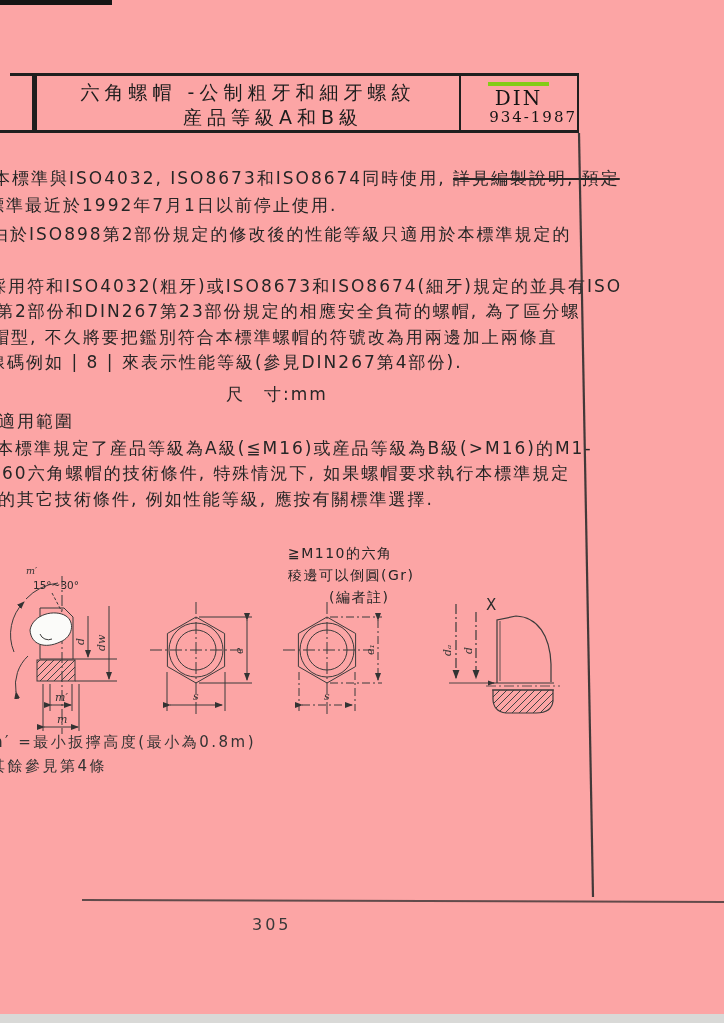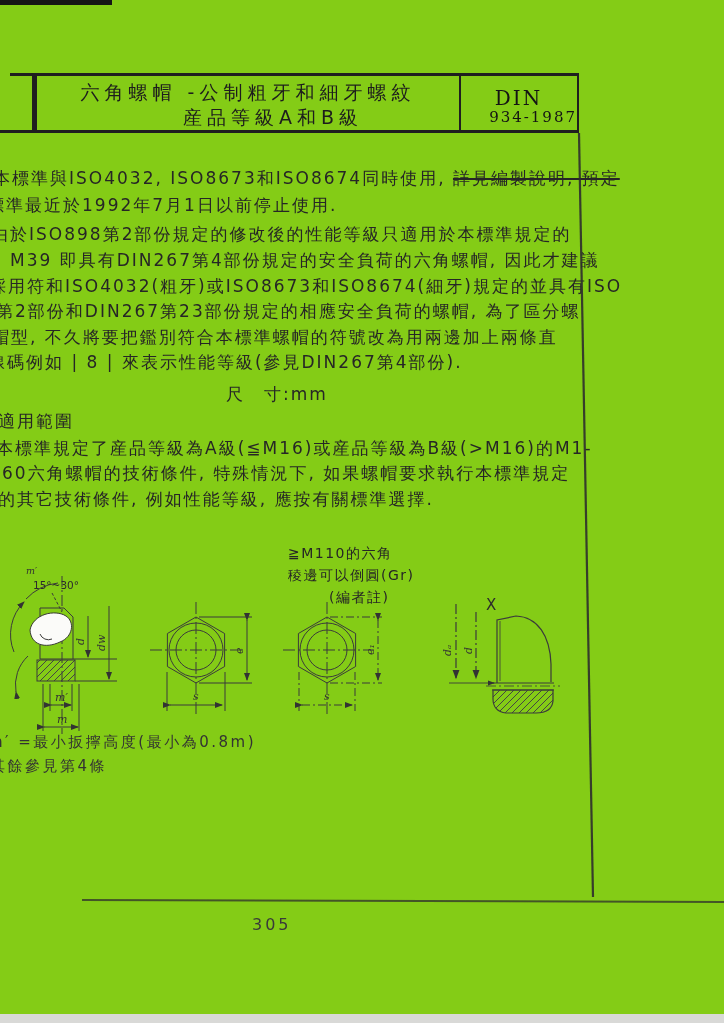--- a/index.html
+++ b/index.html
@@ -1,17 +1,17 @@
 <!DOCTYPE html>
 <html><head>
 <meta charset="utf-8">
 <style>
   html,body{margin:0;padding:0;background:#ffffff;}
   .page{position:relative;width:724px;height:1023px;overflow:hidden;
-        background:#84cc16;font-family:"DejaVu Sans",sans-serif;color:#252525;}
+        background:#fca5a5;font-family:"DejaVu Sans",sans-serif;color:#252525;}
   .bar{position:absolute;background:#1f1f1f;}
   .tl{position:absolute;white-space:nowrap;font-size:17px;letter-spacing:2px;
       color:#262626;line-height:22px;}
   .struck{text-decoration:line-through;text-decoration-thickness:1.5px;}
   .title-line{position:absolute;left:37px;width:422px;text-align:center;
       font-size:19px;letter-spacing:5px;color:#1d1d1d;white-space:nowrap;}
   .din-cell{position:absolute;left:460px;width:117px;text-align:center;white-space:nowrap;}
   .din-word{font-family:"DejaVu Serif",serif;font-size:20px;letter-spacing:2px;
       border-top:4px solid #84cc16;padding:0 7px;display:inline-block;color:#141414;}
   .din-num{font-family:"DejaVu Serif",serif;font-size:15px;letter-spacing:2px;color:#141414;}
@@ -43,21 +43,20 @@
     <span class="din-word">DIN</span>
   </div>
   <div class="din-cell din-num" style="top:108px;text-align:right;">934-1987</div>
 
   <div class="tl" style="left:-7px;top:167px;">
     <span>本標準與ISO4032, ISO8673和ISO8674同時使用, </span><span class="struck">詳見編製說明, 預定</span>
   </div>
   <div class="tl" style="left:-13px;top:194px;">標準最近於1992年7月1日以前停止使用.</div>
 
   <div class="tl" style="left:-9px;top:223px;">由於ISO898第2部份規定的修改後的性能等級只適用於本標準規定的</div>
-  <div class="tl" style="left:10px;top:249px;">M39 即具有DIN267第4部份規定的安全負荷的六角螺帽, 因此才建議</div>
   <div class="tl" style="left:-11px;top:275px;">採用符和ISO4032(粗牙)或ISO8673和ISO8674(細牙)規定的並具有ISO</div>
   <div class="tl" style="left:-4px;top:300px;">第2部份和DIN267第23部份規定的相應安全負荷的螺帽, 為了區分螺</div>
   <div class="tl" style="left:-8px;top:326px;">帽型, 不久將要把鑑別符合本標準螺帽的符號改為用兩邊加上兩條直</div>
   <div class="tl" style="left:-12px;top:351px;">線碼例如 | 8 | 來表示性能等級(參見DIN267第4部份).</div>
 
   <div class="tl" style="left:226px;top:383px;">尺　寸:mm</div>
 
   <div class="tl" style="left:-2px;top:410px;">適用範圍</div>
   <div class="tl" style="left:-4px;top:437px;">本標準規定了産品等級為A級(≦M16)或産品等級為B級(&gt;M16)的M1-</div>
   <div class="tl" style="left:2px;top:462px;">60六角螺帽的技術條件, 特殊情況下, 如果螺帽要求執行本標準規定</div>

